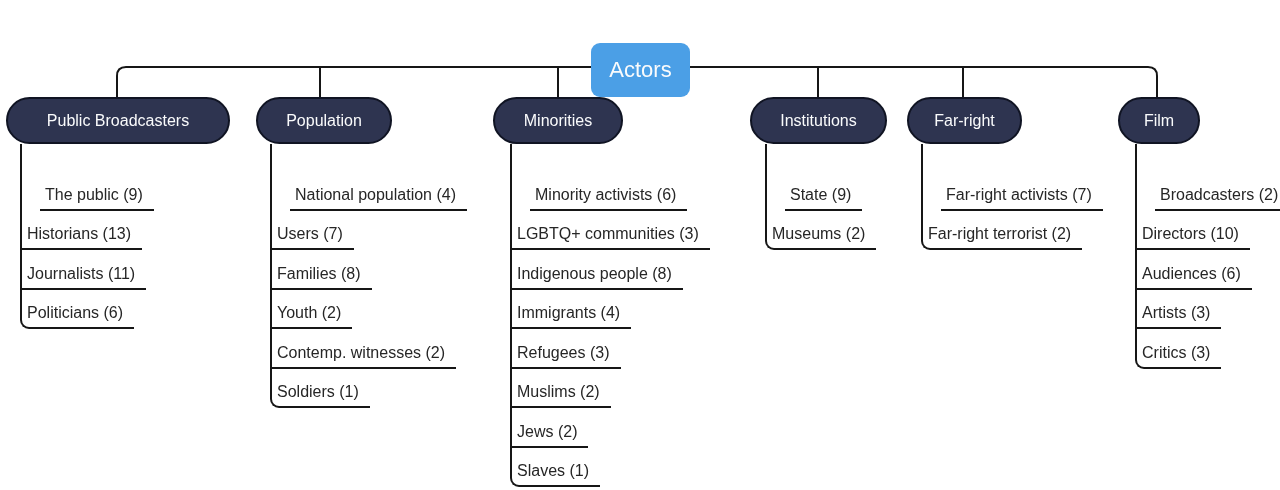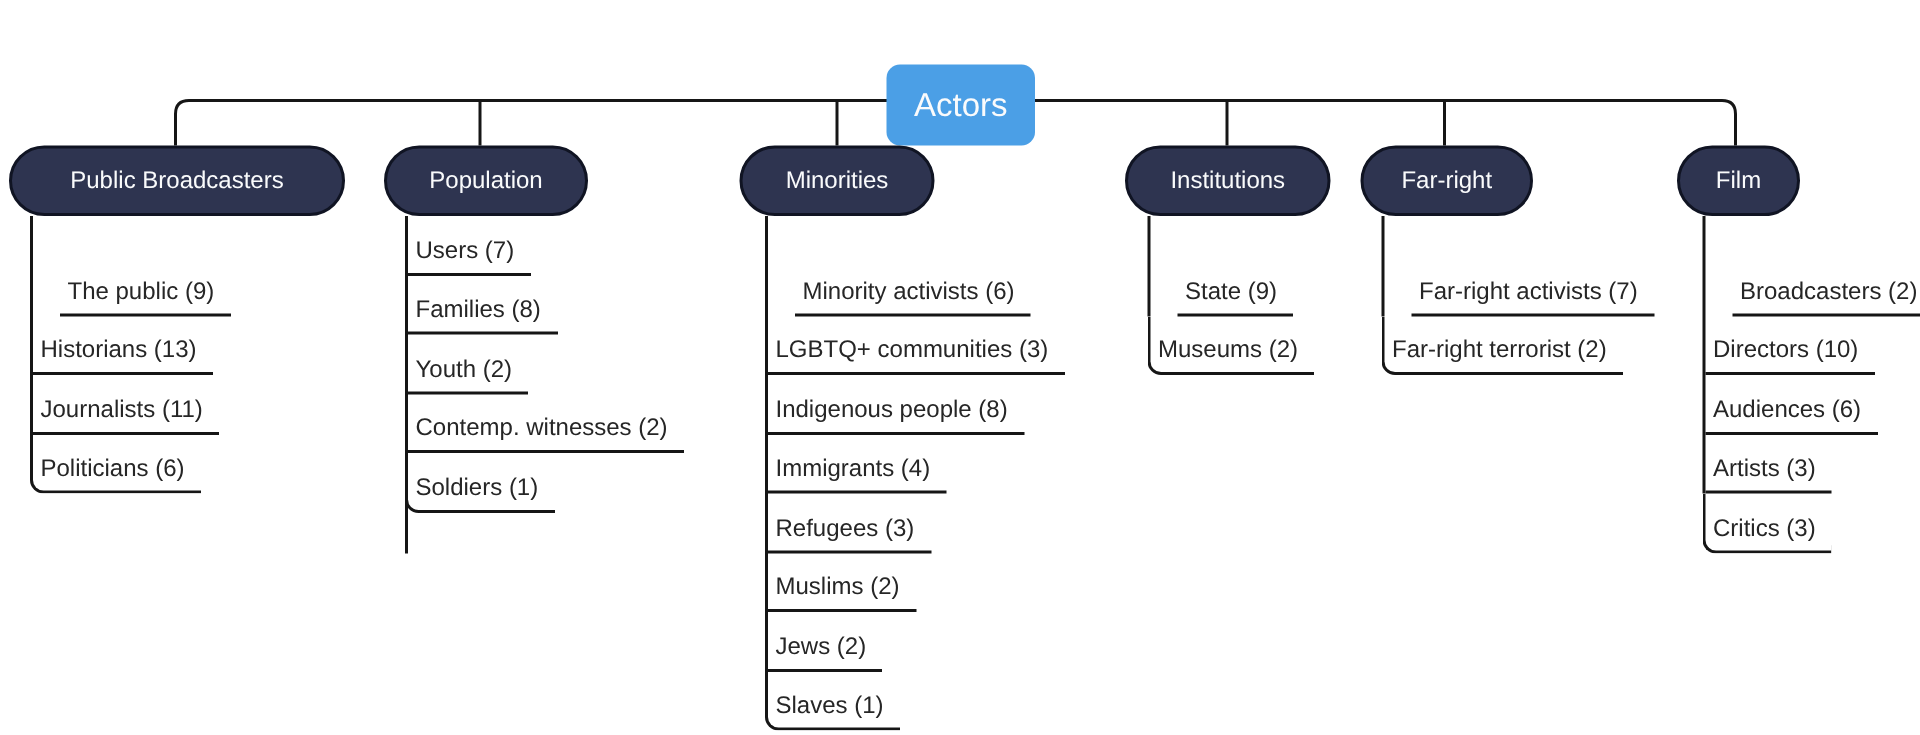--- a/index.html
+++ b/index.html
@@ -123,20 +123,21 @@
 <div class="leaf-col col-1">
   <div class="spine"></div>
   <div class="leaf first">The public (9)</div>
   <div class="leaf">Historians (13)</div>
   <div class="leaf">Journalists (11)</div>
   <div class="leaf last">Politicians (6)</div>
 </div>
 
 <div class="leaf-col col-2">
   <div class="spine"></div>
+  <div class="leaf first">National population (4)</div>
   <div class="leaf">Users (7)</div>
   <div class="leaf">Families (8)</div>
   <div class="leaf">Youth (2)</div>
   <div class="leaf">Contemp. witnesses (2)</div>
   <div class="leaf last">Soldiers (1)</div>
 </div>
 
 <div class="leaf-col col-3">
   <div class="spine"></div>
   <div class="leaf first">Minority activists (6)</div>

